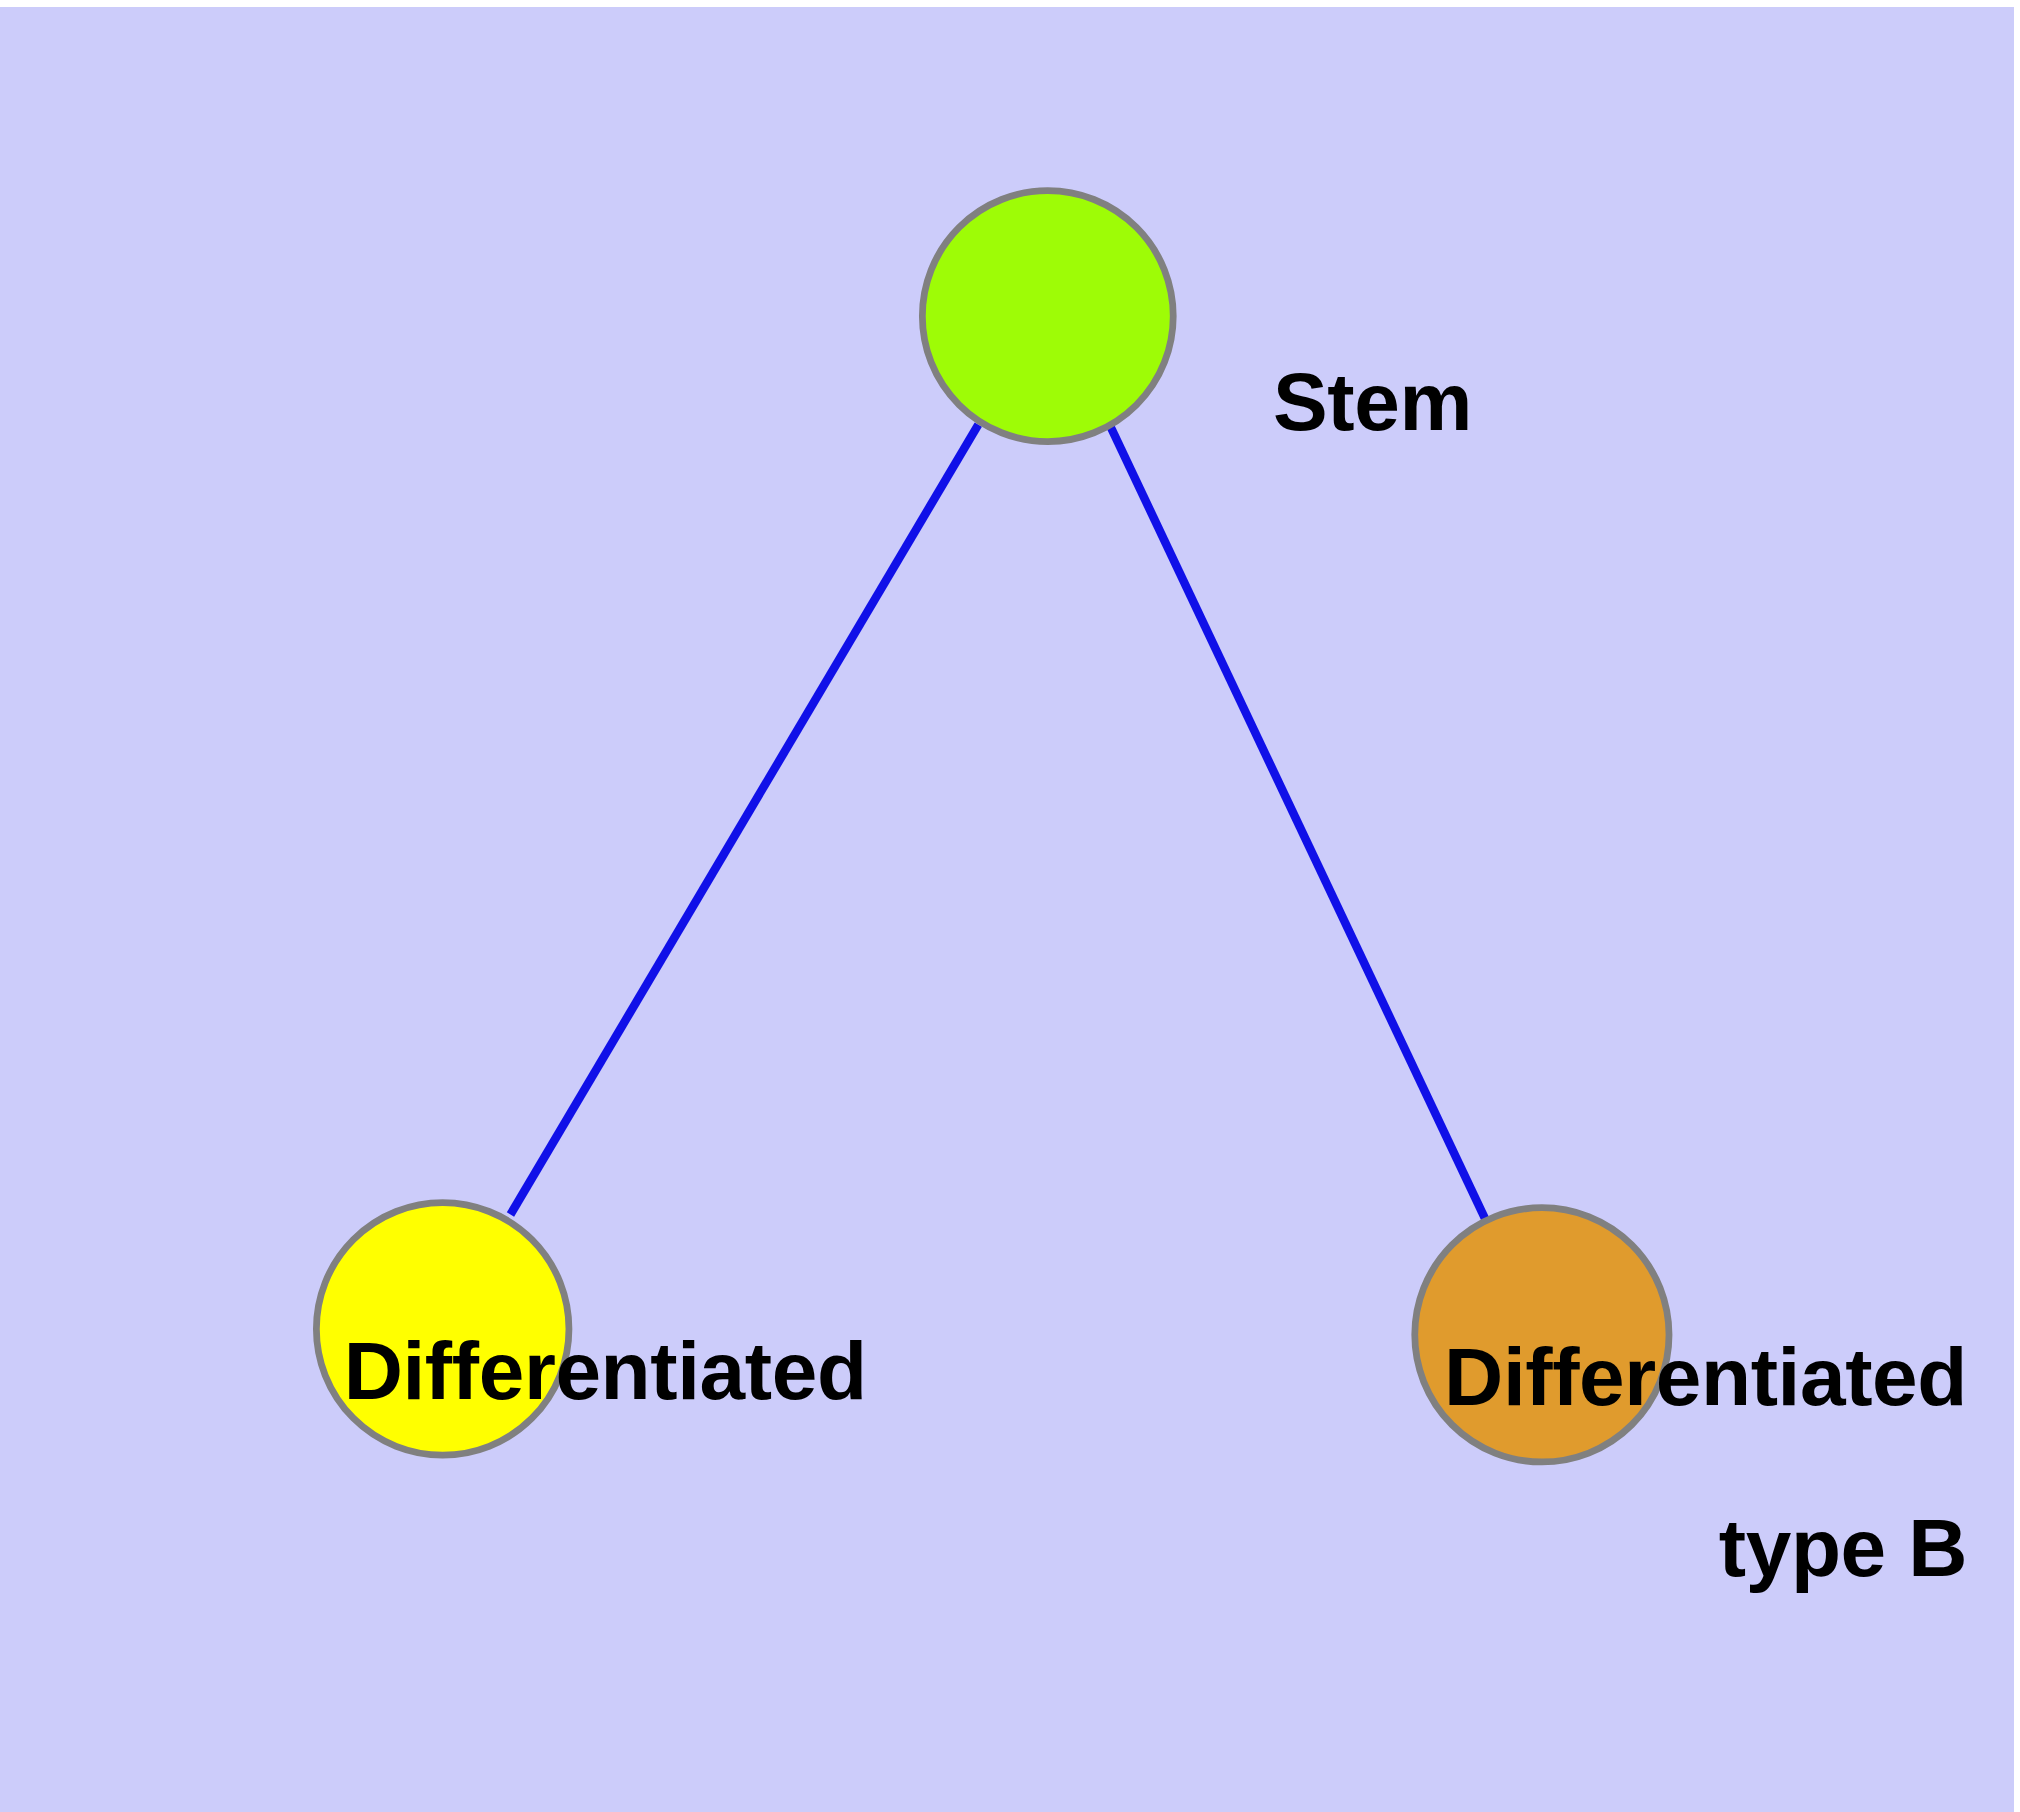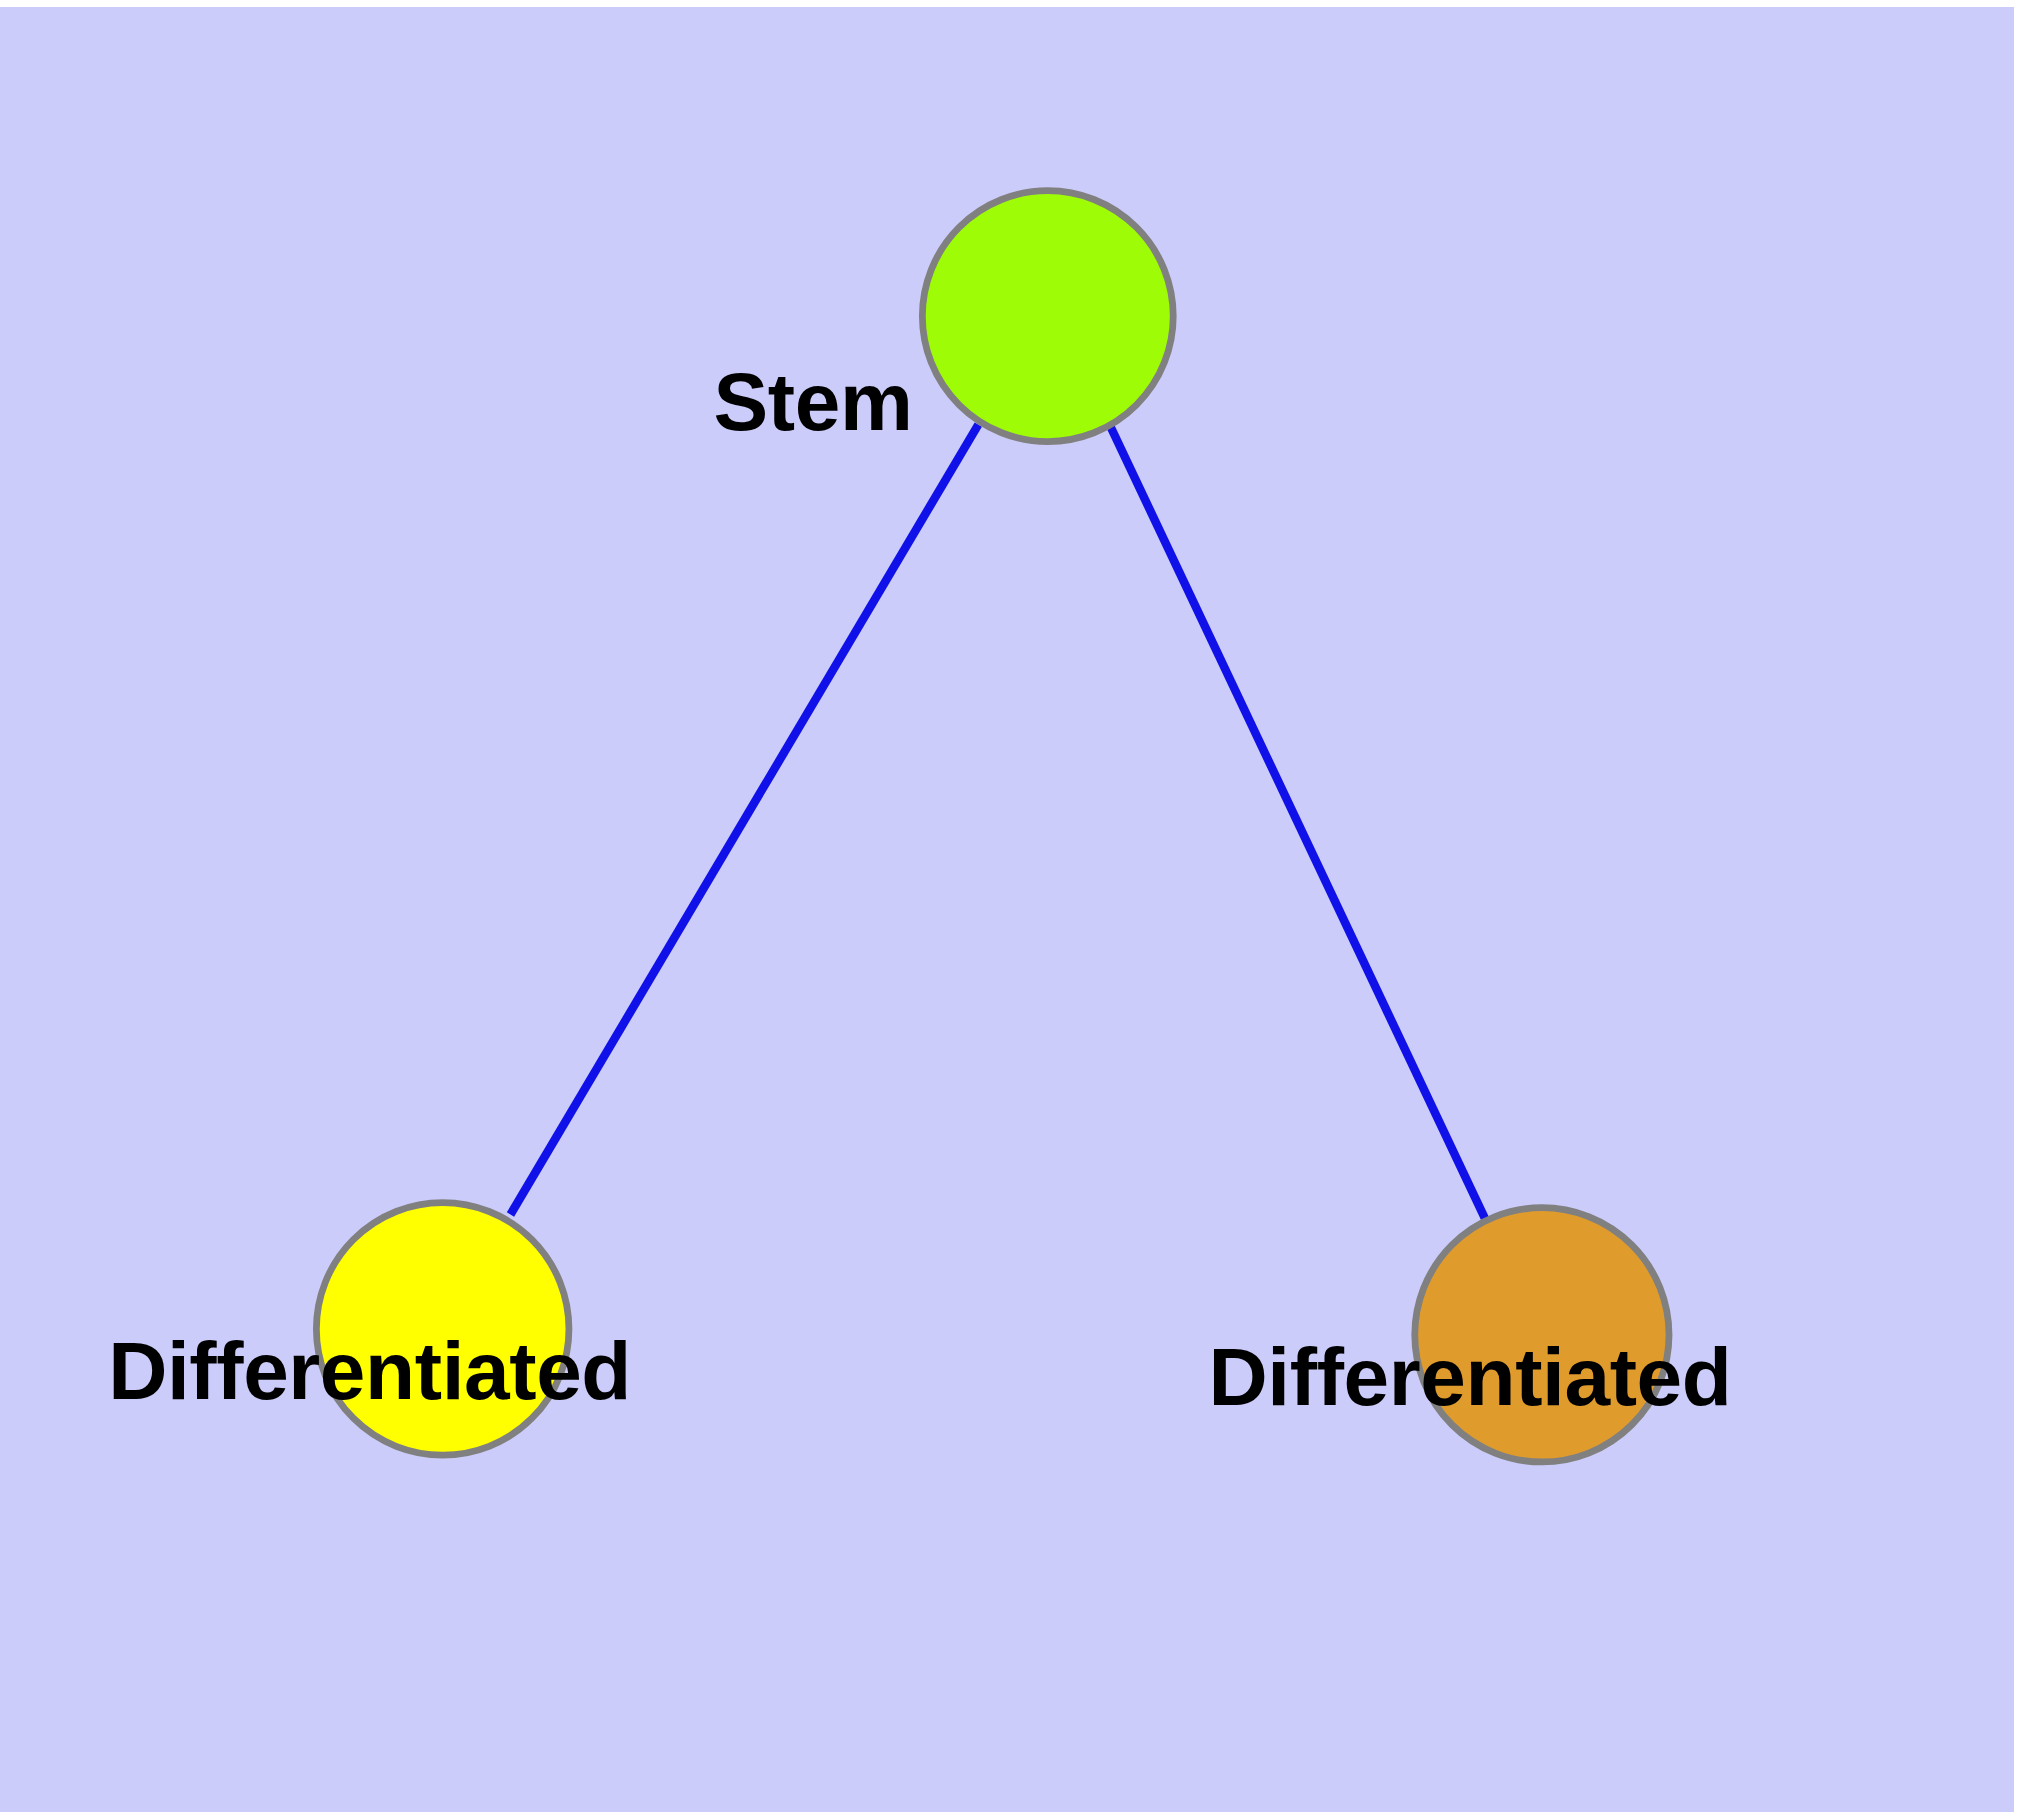--- a/index.html
+++ b/index.html
@@ -30,21 +30,21 @@
     top: 0;
     width: 2021px;
     height: 1812px;
   }
   .node-label {
     position: absolute;
     color: #000000;
     font-weight: bold;
     font-size: 82px;
     line-height: 1.04;
-    text-align: left;
+    text-align: right;
     white-space: pre;
     letter-spacing: -0.4px;
     user-select: none;
     pointer-events: none;
   }
 </style>
 </head>
 <body>
 
 <div id="canvas">
@@ -68,16 +68,17 @@
   <div class="node-label" style="left:624px; top:274px; width:848px;">
     <span>Stem</span>
   </div>
 
   <div class="node-label" style="left:18.6px; top:1243px; width:848px;">
     <span>Differentiated</span><br>
   </div>
 
   <div class="node-label" style="left:1119px; top:1249px; width:848px;">
     <span>Differentiated</span><br>
+    <span>type B</span>
   </div>
 
 </div>
 
 
 </body></html>

